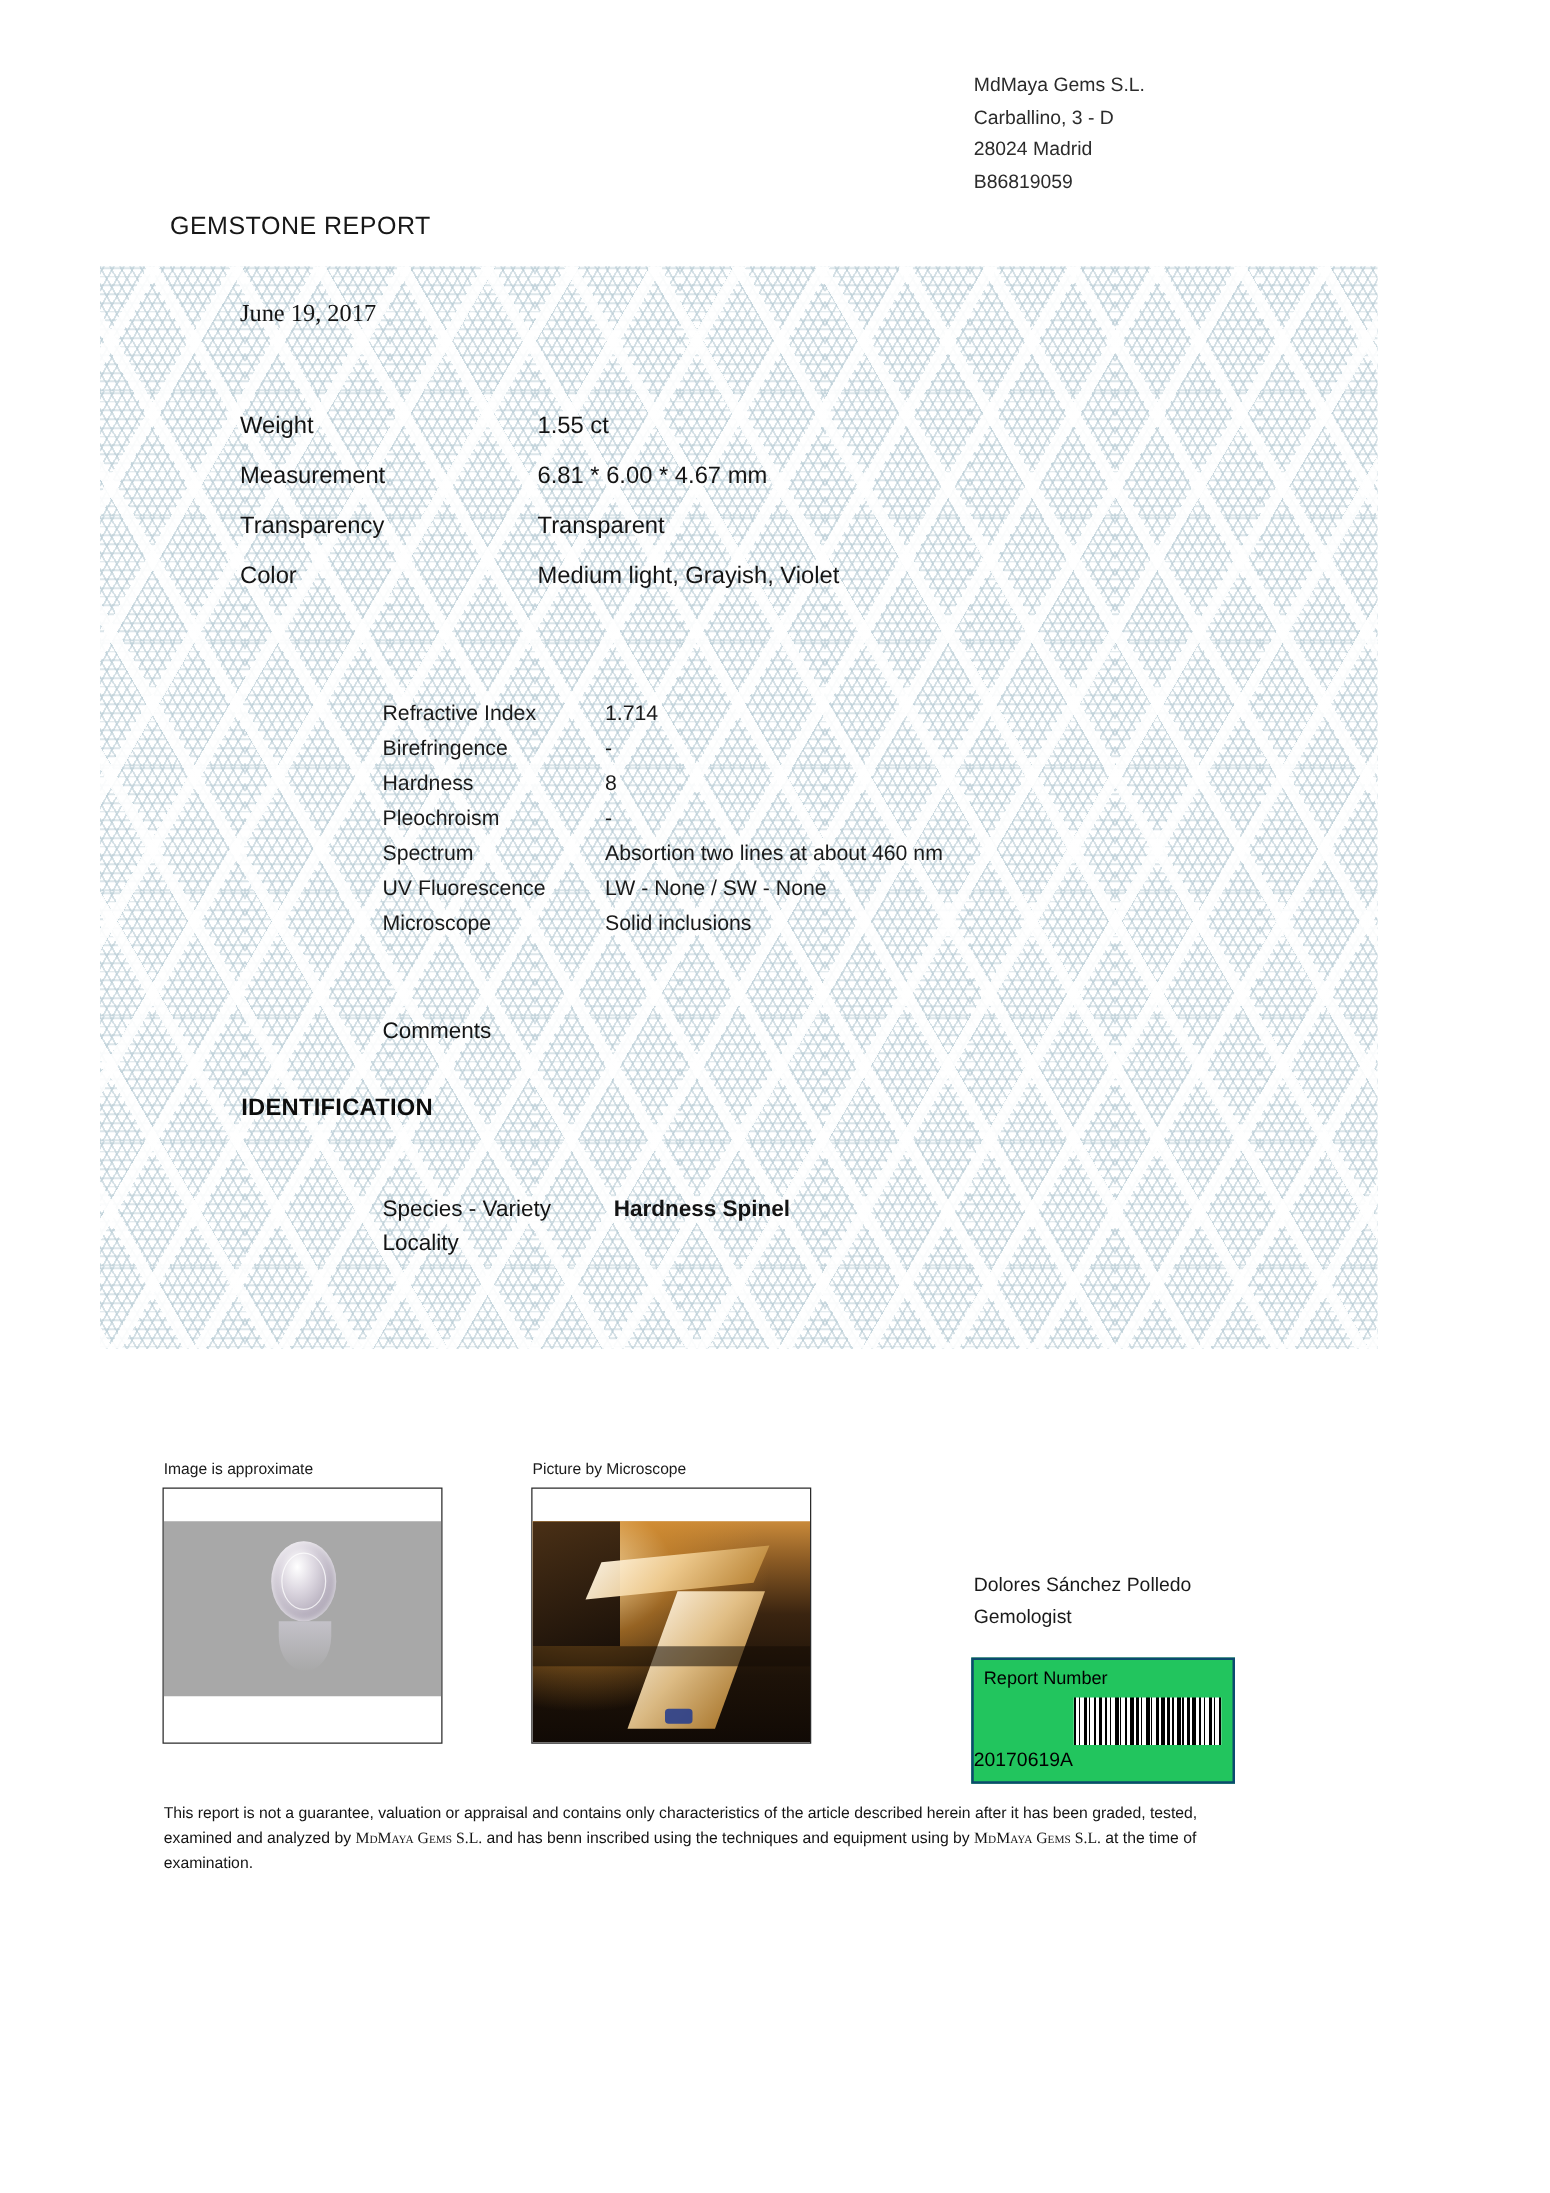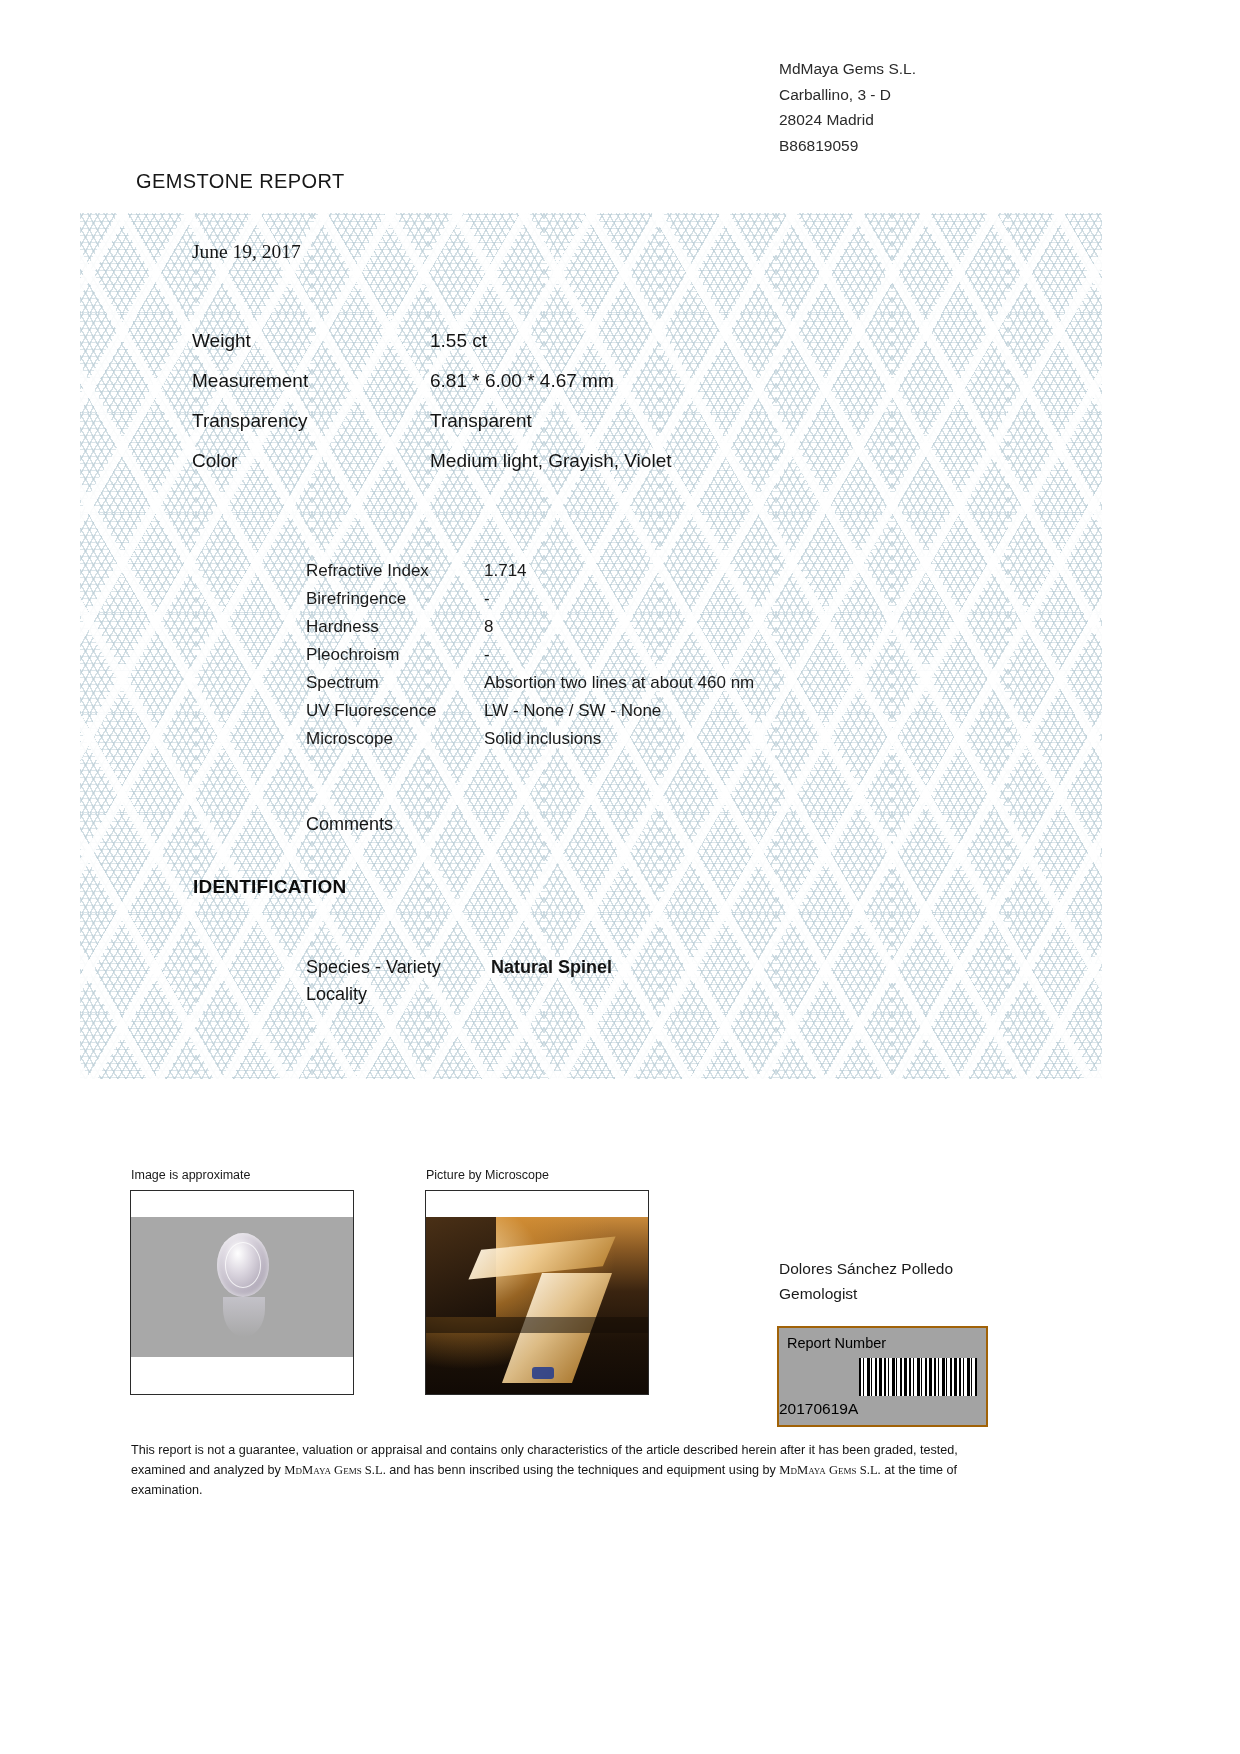--- a/index.html
+++ b/index.html
@@ -268,22 +268,22 @@
     left: 779px; top: 1285px;
     font-size: 15.5px;
     color: #1a1a1a;
     white-space: nowrap;
   }
 
   #report-number-box {
     position: absolute;
     left: 777px; top: 1326px;
     width: 207px; height: 97px;
-    border: 2px solid #a16207;
-    background: #a3a3a3;
+    border: 2px solid #0c4a6e;
+    background: #22c55e;
   }
   #report-number-label {
     position: absolute;
     left: 8px; top: 7px;
     font-size: 14.5px;
     color: #000000;
   }
   #barcode {
     position: absolute;
     left: 80px; top: 30px;
@@ -390,21 +390,21 @@
       </div>
     </div>
 
     <div id="comments-row">Comments</div>
 
     <div id="identification-heading">IDENTIFICATION</div>
 
     <div id="identification-rows">
       <div class="row">
         <span class="lbl">Species - Variety</span>
-        <span class="val">Natural Spinel</span>
+        <span class="val">Hardness Spinel</span>
       </div>
       <div class="row">
         <span class="lbl">Locality</span>
         <span class="val"></span>
       </div>
     </div>
 
   </div>
 </div>
 

